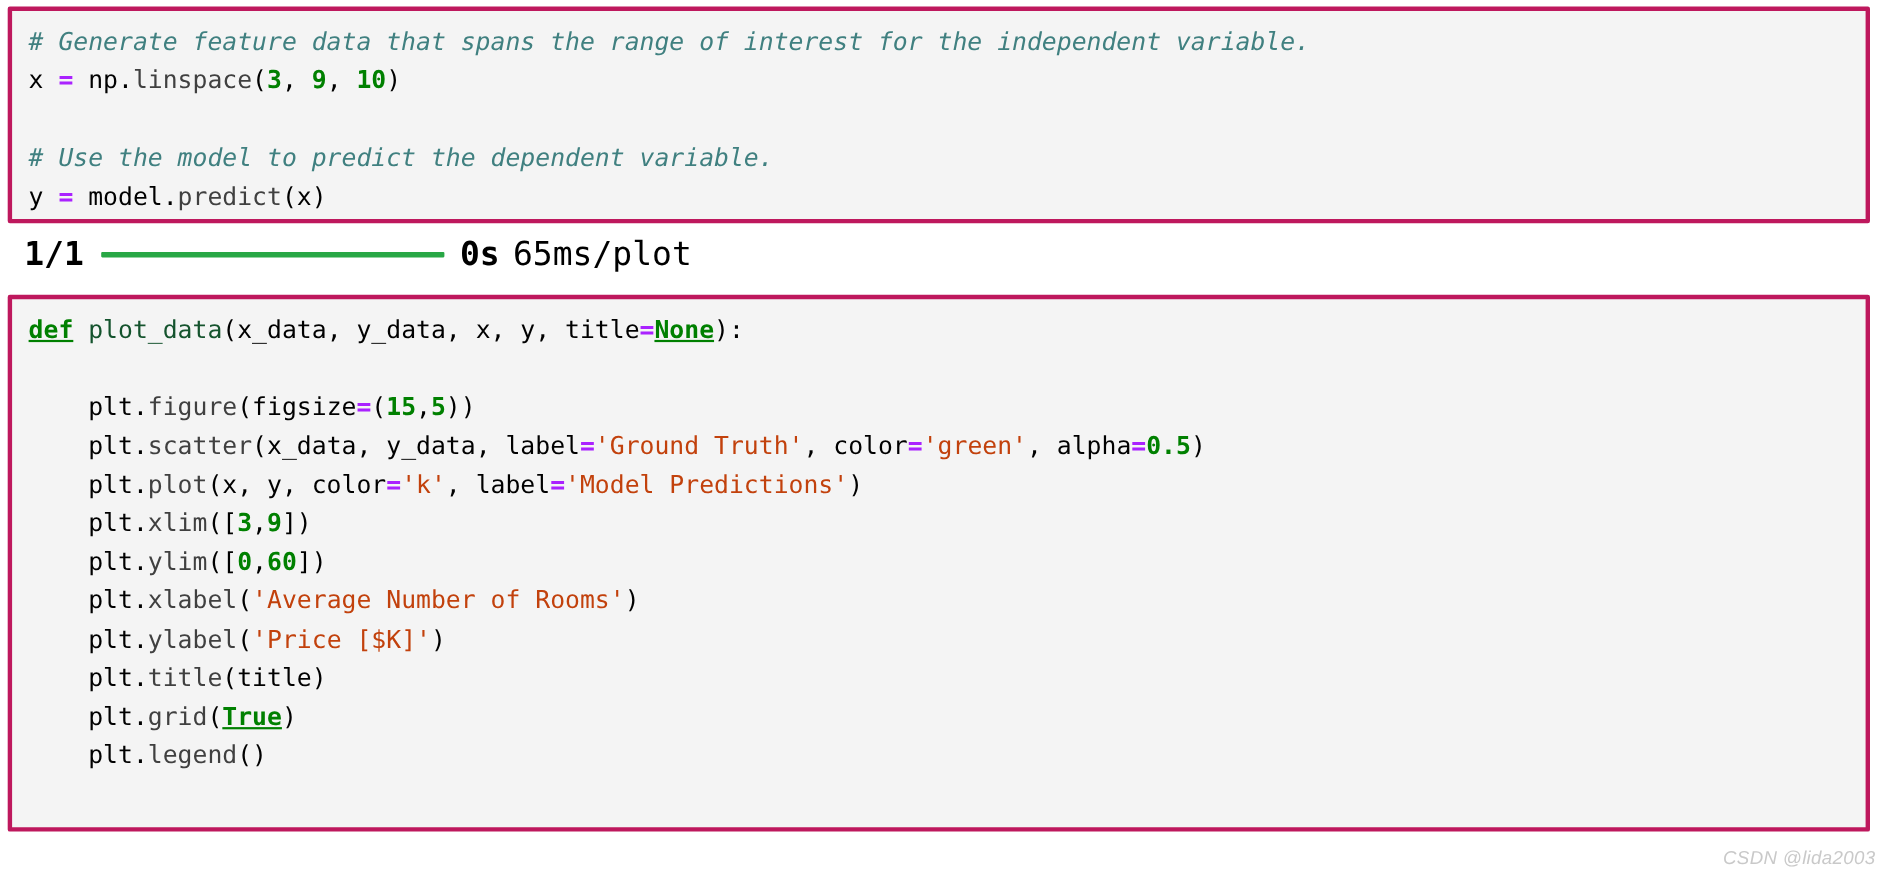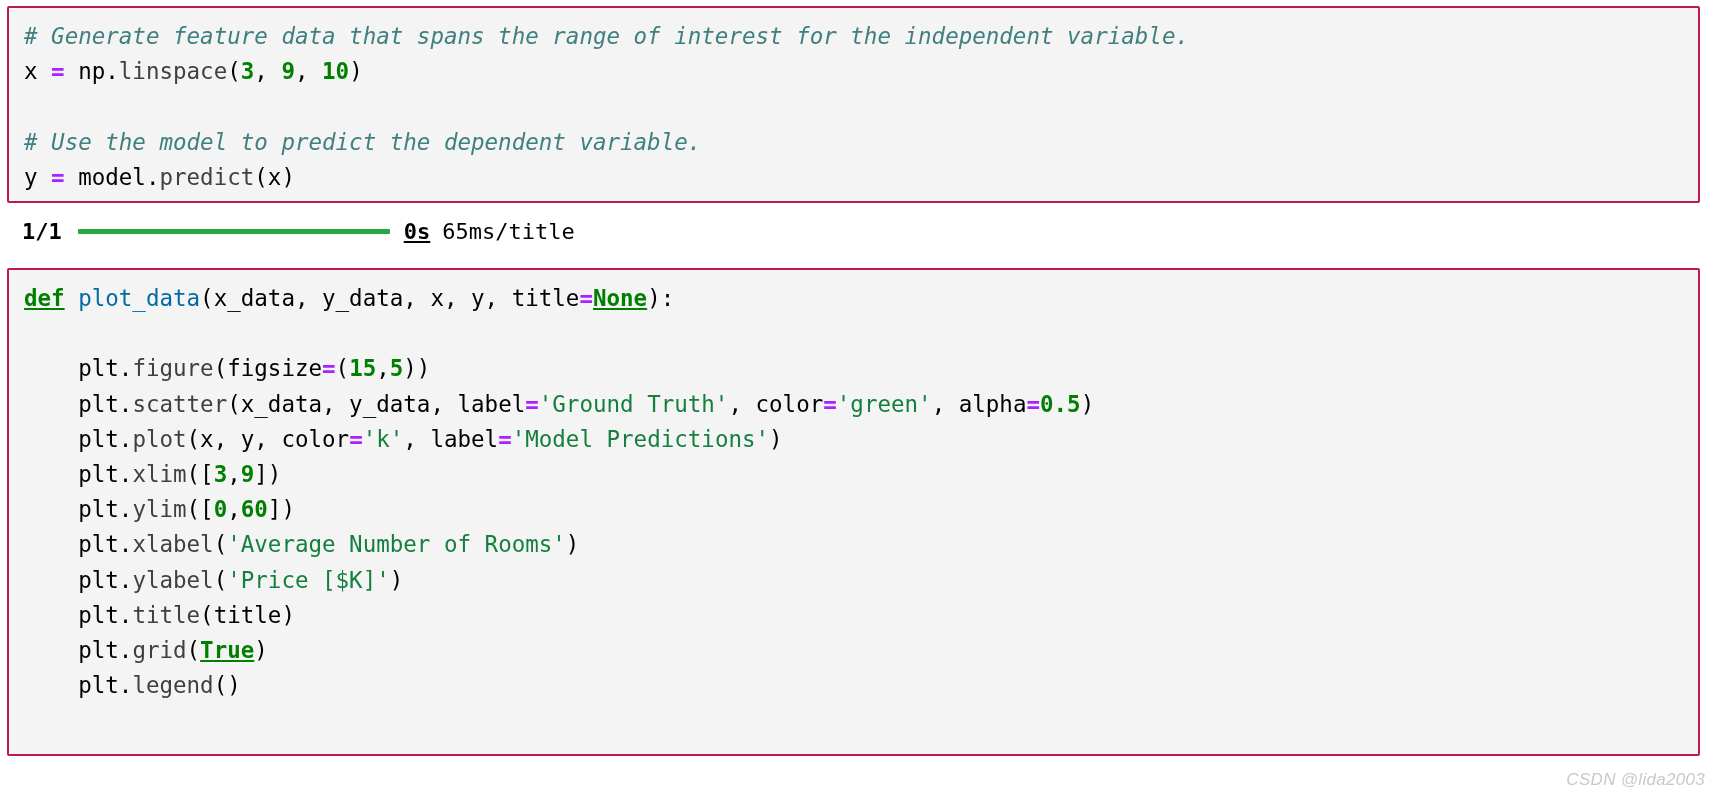--- a/index.html
+++ b/index.html
@@ -20,21 +20,21 @@
     left: 0; top: 0;
     width: 1714px;
     height: 797px;
     background: #ffffff;
   }
 
   
   .cell {
     position: absolute;
     background: #f4f4f4;
-    border: 2px solid #be185d;
+    border: 4px solid #be185d;
     border-radius: 2px;
     box-sizing: border-box;
     overflow: hidden;
   }
   #cell-1 { left: 7px;  top: 6px;   width: 1693px; height: 197px; }
   #cell-2 { left: 7px;  top: 268px; width: 1693px; height: 488px; }
 
   .code {
     position: absolute;
     left: 15px;
@@ -45,58 +45,58 @@
     white-space: pre;
     color: #000000;
   }
 
   .line { display: block; height: 35.2px; }
   .line.blank { color: transparent; }
 
   
   .c  { color: #408080; font-style: italic; }          
   .k  { color: #008000; font-weight: bold; text-decoration: underline; }           
-  .nf { color: #0369a1; }                              
+  .nf { color: #14532d; }                              
   .n  { color: #000000; }                              
   .na { color: #404040; }                              
   .o  { color: #AA22FF; font-weight: bold; }           
   .p  { color: #000000; }                              
   .mi { color: #008000; font-weight: bold; }           
-  .s  { color: #15803d; }                              
+  .s  { color: #c2410c; }                              
 
   
   .output-row {
     position: absolute;
     left: 22px;
     top: 213px;
     width: 1000px;
     height: 36px;
     display: flex;
     align-items: center;
     font-family: "DejaVu Sans Mono", "Liberation Mono", monospace;
-    font-size: 22px;
+    font-size: 30px;
     color: #000000;
   }
   .out-steps { font-weight: bold; letter-spacing: 0px; }
   .progress-wrap {
     display: inline-block;
     margin: 0 14px 0 16px;
     width: 312px;
     height: 5px;
     position: relative;
   }
   .progress-bar {
     position: absolute;
     left: 0; top: 0;
     width: 100%;
     height: 5px;
     background: #28a745;
     border-radius: 1px;
   }
-  .out-time { font-weight: bold; margin-right: 12px; text-decoration: underline; }
+  .out-time { font-weight: bold; margin-right: 12px; }
   .out-rate { font-weight: normal; }
 
   
   .watermark {
     position: absolute;
     right: 9px;
     bottom: 7px;
     font-family: "Liberation Sans", sans-serif;
     font-size: 17px;
     color: #c9c9c9;
@@ -113,21 +113,21 @@
   <div class="cell" id="cell-1">
     <div class="code"><span class="line"><span class="c"># Generate feature data that spans the range of interest for the independent variable.</span></span><span class="line"><span class="n">x </span><span class="o">=</span><span class="n"> np</span><span class="p">.</span><span class="na">linspace</span><span class="p">(</span><span class="mi">3</span><span class="p">, </span><span class="mi">9</span><span class="p">, </span><span class="mi">10</span><span class="p">)</span></span><span class="line blank">&nbsp;</span><span class="line"><span class="c"># Use the model to predict the dependent variable.</span></span><span class="line"><span class="n">y </span><span class="o">=</span><span class="n"> model</span><span class="p">.</span><span class="na">predict</span><span class="p">(x)</span></span></div>
   </div>
 
   <div class="output-row">
     <span class="out-steps">1/1</span>
     <span class="progress-wrap">
       <span class="progress-bar" style="width: 100%; background: rgb(40, 167, 69);"></span>
     </span>
     <span class="out-time">0s</span>
-    <span class="out-rate">65ms/title</span>
+    <span class="out-rate">65ms/plot</span>
   </div>
 
   <div class="cell" id="cell-2">
     <div class="code"><span class="line"><span class="k">def</span><span class="n"> </span><span class="nf">plot_data</span><span class="p">(x_data, y_data, x, y, title</span><span class="o">=</span><span class="k">None</span><span class="p">):</span></span><span class="line blank">&nbsp;</span><span class="line"><span class="n">    plt</span><span class="p">.</span><span class="na">figure</span><span class="p">(figsize</span><span class="o">=</span><span class="p">(</span><span class="mi">15</span><span class="p">,</span><span class="mi">5</span><span class="p">))</span></span><span class="line"><span class="n">    plt</span><span class="p">.</span><span class="na">scatter</span><span class="p">(x_data, y_data, label</span><span class="o">=</span><span class="s">'Ground Truth'</span><span class="p">, color</span><span class="o">=</span><span class="s">'green'</span><span class="p">, alpha</span><span class="o">=</span><span class="mi">0.5</span><span class="p">)</span></span><span class="line"><span class="n">    plt</span><span class="p">.</span><span class="na">plot</span><span class="p">(x, y, color</span><span class="o">=</span><span class="s">'k'</span><span class="p">, label</span><span class="o">=</span><span class="s">'Model Predictions'</span><span class="p">)</span></span><span class="line"><span class="n">    plt</span><span class="p">.</span><span class="na">xlim</span><span class="p">([</span><span class="mi">3</span><span class="p">,</span><span class="mi">9</span><span class="p">])</span></span><span class="line"><span class="n">    plt</span><span class="p">.</span><span class="na">ylim</span><span class="p">([</span><span class="mi">0</span><span class="p">,</span><span class="mi">60</span><span class="p">])</span></span><span class="line"><span class="n">    plt</span><span class="p">.</span><span class="na">xlabel</span><span class="p">(</span><span class="s">'Average Number of Rooms'</span><span class="p">)</span></span><span class="line"><span class="n">    plt</span><span class="p">.</span><span class="na">ylabel</span><span class="p">(</span><span class="s">'Price [$K]'</span><span class="p">)</span></span><span class="line"><span class="n">    plt</span><span class="p">.</span><span class="na">title</span><span class="p">(title)</span></span><span class="line"><span class="n">    plt</span><span class="p">.</span><span class="na">grid</span><span class="p">(</span><span class="k">True</span><span class="p">)</span></span><span class="line"><span class="n">    plt</span><span class="p">.</span><span class="na">legend</span><span class="p">()</span></span></div>
   </div>
 
   <div class="watermark">CSDN @lida2003</div>
 
 </div>
 

